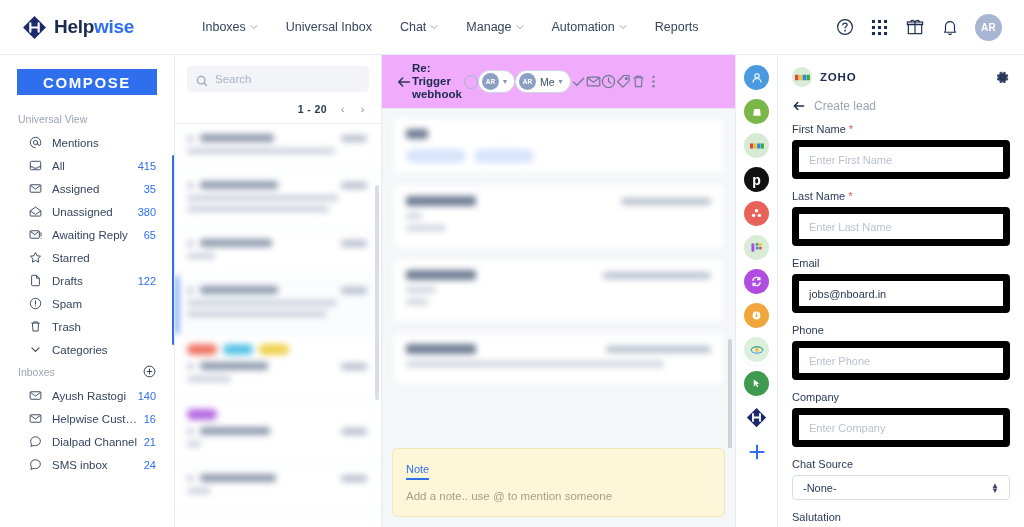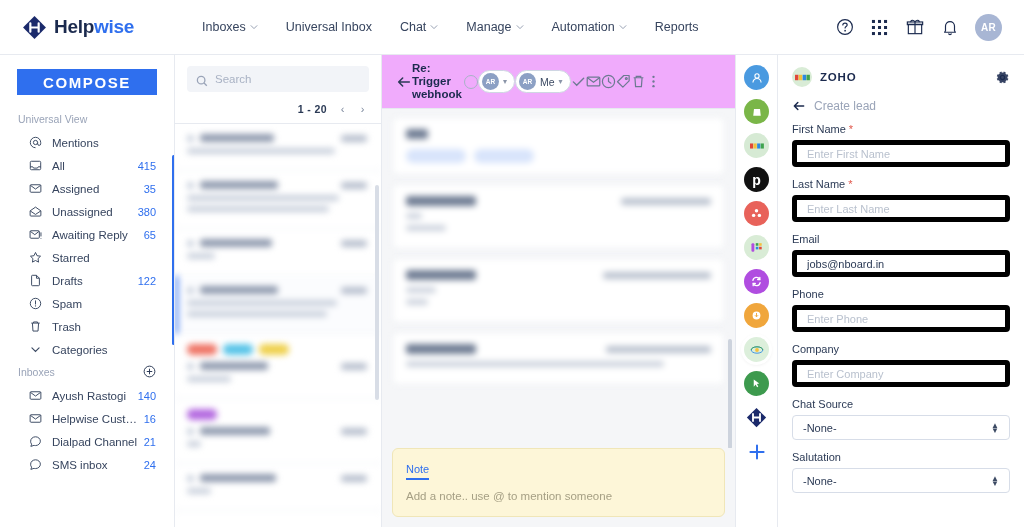--- a/index.html
+++ b/index.html
@@ -225,22 +225,22 @@
     display: flex; align-items: center; gap: 8px;
     padding: 4px 14px 10px 14px; cursor: pointer;
   }
   .rp-back .ba { width: 14px; height: 14px; color:#1b2a4e; flex:0 0 14px;}
   .rp-back .bt { font-size: 12px; color: #9aa4b8; }
   .rp-form { padding: 0 14px; overflow: hidden; flex: 1; }
   .field { margin-bottom: 11px; }
   .flabel { font-size: 11px; color: #2b3a55; margin-bottom: 5px; display: block; }
   .flabel .req { color: #e0564a; font-size: 11px; }
   .finput {
-    width: 100%; height: 27px;
-    border: 5px solid #000000; border-radius: 4px;
+    width: 100%; height: 39px;
+    border: 7px solid #000000; border-radius: 4px;
     padding: 0 10px; font-size: 11px; color: #2b3a55;
     outline: none; background: #fff;
     font-family: "Liberation Sans", sans-serif;
   }
   .finput::placeholder { color: #b9c1ce; }
   .fselect {
     width: 100%; height: 25px;
     border: 1px solid #d7dde8; border-radius: 4px;
     padding: 0 10px; font-size: 11px; color: #2b3a55;
     display: flex; align-items: center; background: #fff;

